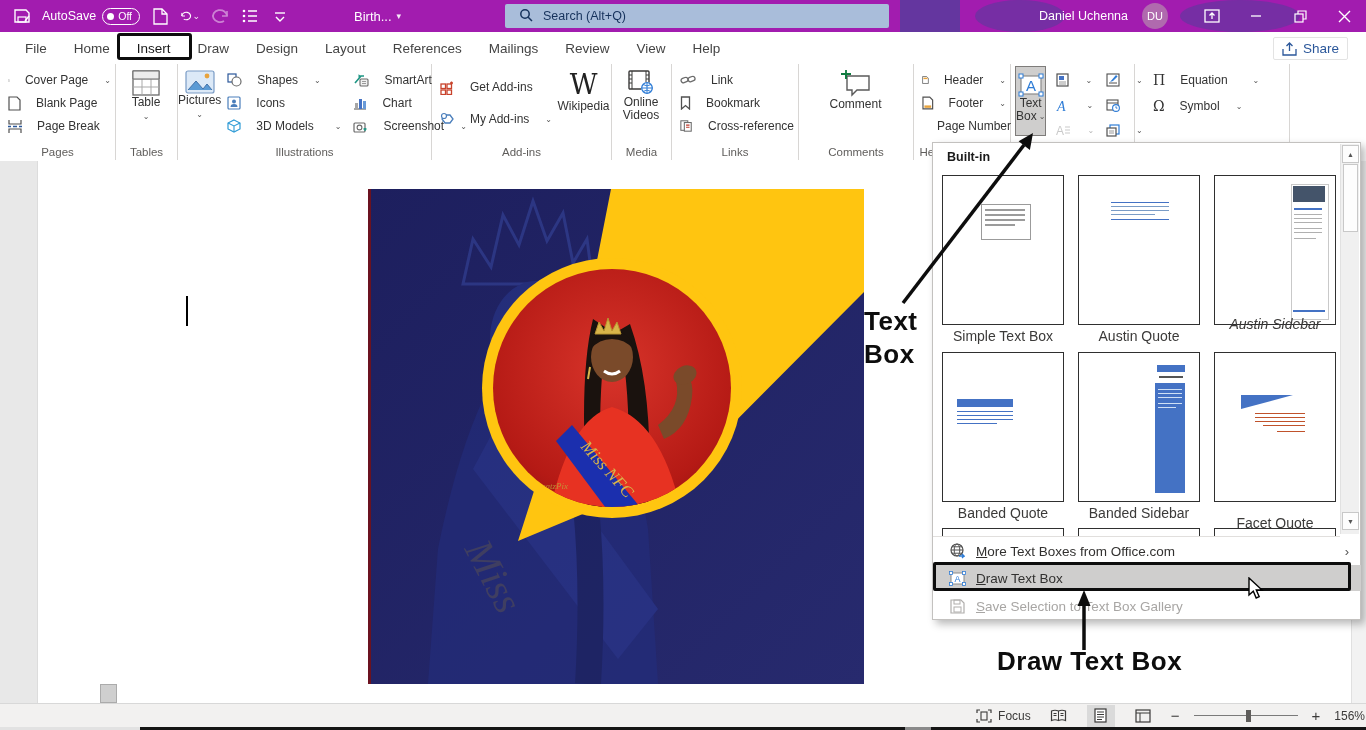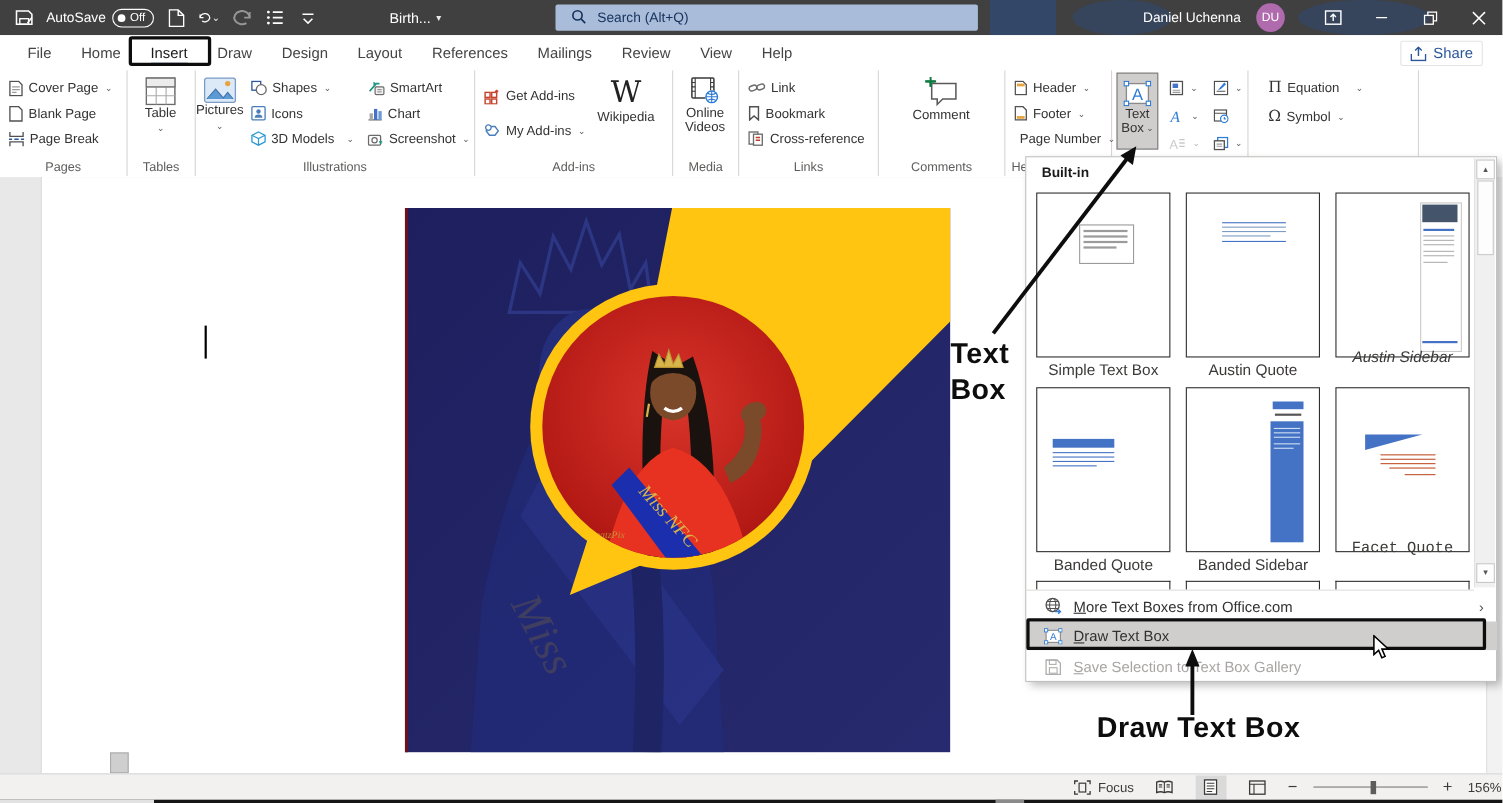--- a/index.html
+++ b/index.html
@@ -2,21 +2,21 @@
 <html><head>
 <meta charset="utf-8">
 <style>
   html,body{margin:0;padding:0;}
   body{width:1366px;height:730px;overflow:hidden;font-family:"Liberation Sans",sans-serif;
        -webkit-font-smoothing:antialiased;background:#fff;}
   #app{position:relative;width:1366px;height:730px;overflow:hidden;}
   .abs{position:absolute;}
 
   
-  .titlebar{position:absolute;left:0;top:0;width:1366px;height:32px;background:#404040;color:#fff;
+  .titlebar{position:absolute;left:0;top:0;width:1366px;height:32px;background:#a21caf;color:#fff;
             display:flex;align-items:center;overflow:hidden;}
   .tb-pattern{position:absolute;top:0;height:32px;background:#26508f;}
   .titlebar .qat{display:flex;align-items:center;gap:10px;padding-left:12px;z-index:2;}
   .autosave{display:flex;align-items:center;gap:6px;font-size:12.5px;}
   .as-pill{display:flex;align-items:center;gap:4px;border:1px solid #fff;border-radius:9px;height:15px;
            padding:0 7px 0 4px;font-size:10.5px;}
   .as-dot{width:7px;height:7px;border-radius:50%;background:#fff;}
   .qicon{width:20px;height:20px;display:flex;align-items:center;justify-content:center;}
   .doc-title{font-size:13px;margin-left:64px;z-index:2;display:flex;align-items:center;gap:5px;}
   .caret{font-size:9px;opacity:.9;}
@@ -38,21 +38,21 @@
   .tab-annot{position:absolute;left:-7px;right:-8px;top:-2px;bottom:2px;border:3px solid #0d0d0d;border-radius:3px;pointer-events:none;}
   .share{position:absolute;right:18px;top:5px;display:flex;align-items:center;gap:6px;color:#2b579a;
          font-size:13.5px;padding:3px 8px;border:1px solid #e3e3e3;border-radius:2px;}
 
   
   .ribbon{position:absolute;left:0;top:64px;width:1366px;height:97px;background:#fff;
           border-bottom:1px solid #dddbd9;display:flex;font-size:12px;color:#333;}
   .rgroup{position:relative;border-right:1px solid #d8d6d4;box-sizing:border-box;flex:none;height:96px;}
   .glabel{position:absolute;left:0;right:0;bottom:2px;text-align:center;font-size:11.5px;color:#5f5d5b;white-space:nowrap;}
   .smallstack{display:flex;flex-direction:column;gap:1px;padding:5px 2px 0 6px;}
-  .sbtn{display:flex;align-items:center;gap:5px;height:22px;white-space:nowrap;padding:0 2px;}
+  .sbtn{display:flex;align-items:center;gap:15px;height:22px;white-space:nowrap;padding:0 2px;}
   .sbtn .chev{font-size:8px;color:#555;margin-left:1px;}
   .bigbtn{display:flex;flex-direction:column;align-items:center;justify-content:flex-start;
           padding-top:6px;text-align:center;line-height:13px;}
   .bigbtn .chev{font-size:8px;color:#555;margin-top:1px;}
   .disabled{opacity:.45;}
   .pressed{background:#cfcecd;border:1px solid #7e7c7a;box-sizing:border-box;}
 
   
   .docarea{position:absolute;left:0;top:161px;width:1366px;height:542px;background:#fff;}
   .doc-leftgray{position:absolute;left:0;top:0;width:37px;height:542px;background:#e8e8e8;border-right:1px solid #dcdcdc;}
@@ -652,21 +652,21 @@
       <div class="el tline" style="left:40px;top:68px;width:50px;height:1px;background:#c0522b;"></div>
       <div class="el tline" style="left:48px;top:72px;width:42px;height:1px;background:#c0522b;"></div>
       <div class="el tline" style="left:62px;top:78px;width:28px;height:1px;background:#c0522b;"></div>
     </div>
 
     <div class="thumblabel" style="left:9px;top:185px;">Simple Text Box</div>
     <div class="thumblabel" style="left:145px;top:185px;">Austin Quote</div>
     <div class="thumblabel" style="left:281px;top:173px;font-style:italic;">Austin Sidebar</div>
     <div class="thumblabel" style="left:9px;top:362px;">Banded Quote</div>
     <div class="thumblabel" style="left:145px;top:362px;">Banded Sidebar</div>
-    <div class="thumblabel" style="left:281px;top:348px;font-family:Liberation Mono, monospace;">Facet Quote</div>
+    <div class="thumblabel" style="left:281px;top:372px;">Facet Quote</div>
 
     <div class="thumb" style="left:9px;top:385px;height:8px;border-bottom:none;"></div>
     <div class="thumb" style="left:145px;top:385px;height:8px;border-bottom:none;"></div>
     <div class="thumb" style="left:281px;top:385px;height:8px;border-bottom:none;"></div>
 
     <div class="gal-scroll">
       <div class="gal-btn" style="top:1px;">▲</div>
       <div class="gal-thumbbar"></div>
       <div class="gal-btn" style="top:368px;">▼</div>
     </div>

